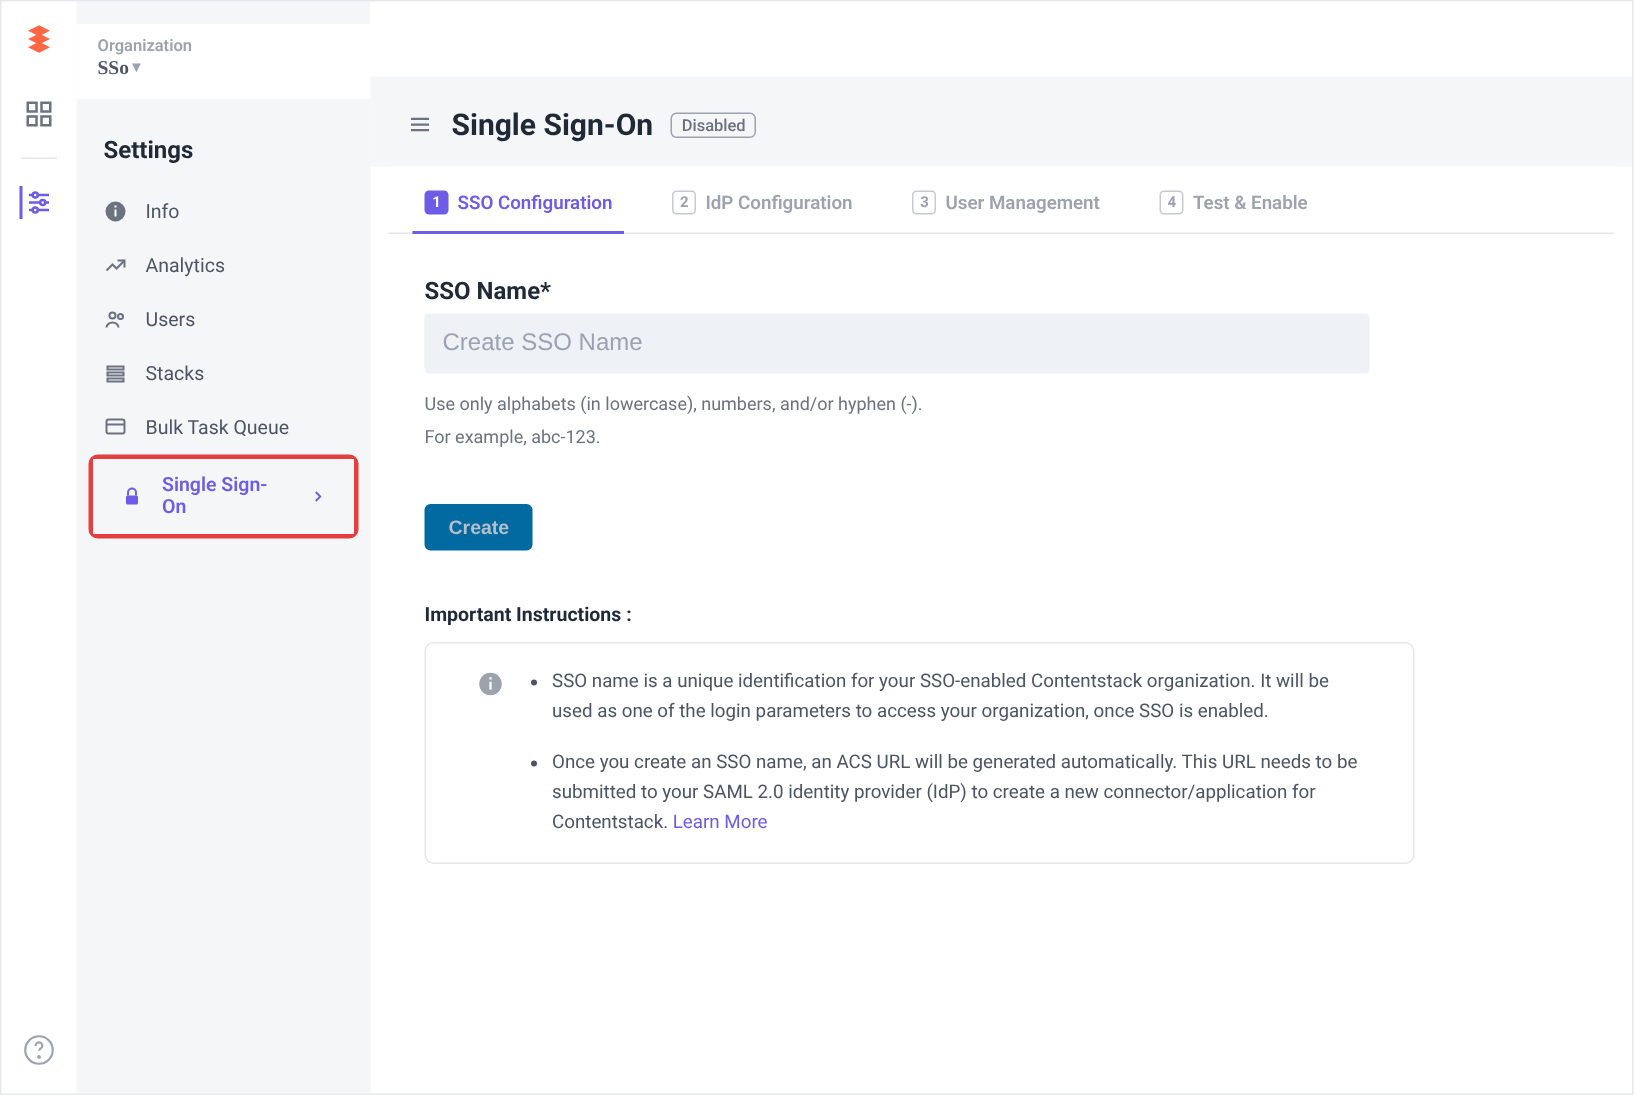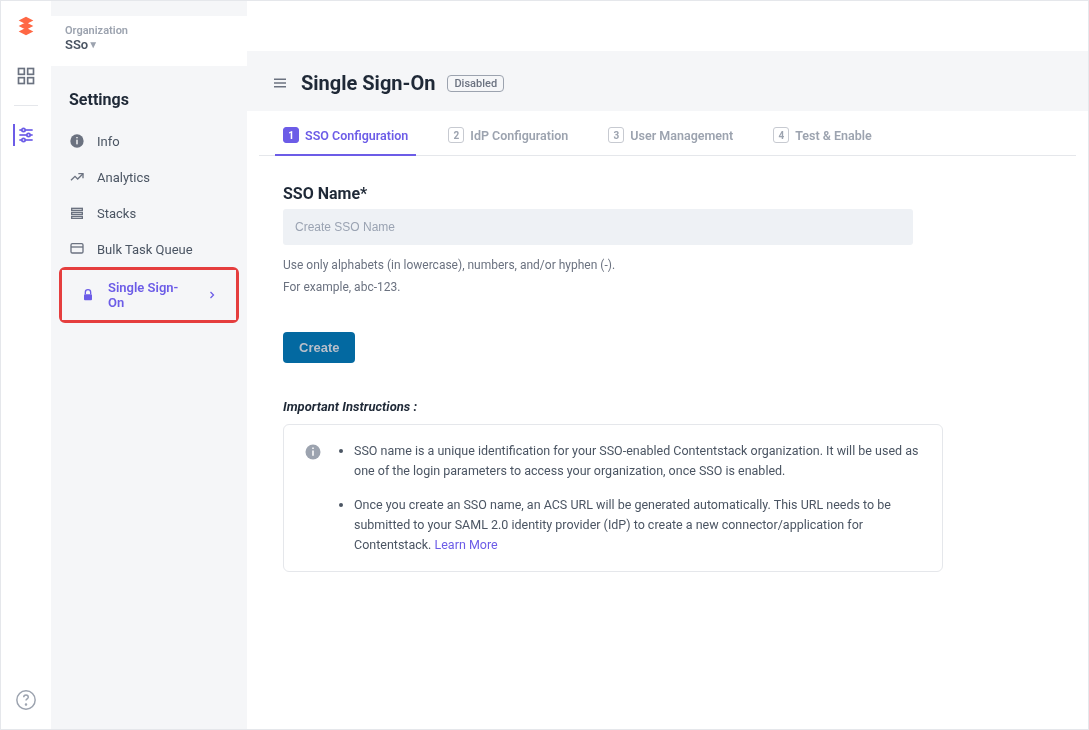--- a/index.html
+++ b/index.html
@@ -11,21 +11,21 @@
   .logo { width: 22px; height: 22px; }
   .rail-icon { width: 22px; height: 22px; color: #6b7280; cursor: pointer; display:flex; align-items:center; justify-content:center; }
   .rail-icon.active { color: #6c5ce7; border-left: 2px solid #6c5ce7; margin-left:-2px; width:24px;}
   .rail-hr { width: 24px; height: 1px; background:#e5e7eb; margin-top:-10px; margin-bottom:-10px;}
   .help { position: absolute; bottom: 18px; left: 14px; color:#9ca3af; }
 
   
   .sidecol { width: 196px; display: flex; flex-direction: column; background: #f5f6f8; }
   .orgpicker { height: 50px; padding: 8px 14px 0; background: #fff; margin-top: 15px; }
   .orgpicker .lbl { font-size: 11px; color: #9ca3af; font-weight: 600;}
-  .orgpicker .val { display:flex; align-items:center; font-size: 13px; color:#4b5563; font-weight:600; padding-right:4px;}
+  .orgpicker .val { display:flex; align-items:center; font-size: 13px; color:#4b5563; font-weight:600; padding-right:4px;font-family:Liberation Serif, serif;}
   .orgpicker .chev { color:#9ca3af; font-size:10px;}
   .sidebar { flex:1; padding: 24px 0 24px 0; }
   .sidebar h3 { font-size: 16px; font-weight: 700; color:#1f2937; padding: 0 18px 14px;}
   .sb-item { display:flex; align-items:center; gap:12px; padding: 10px 18px; font-size:13px; color:#4b5563; cursor:pointer;}
   .sb-item .ic { width:16px; height:16px; color:#6b7280; display:flex; align-items:center;}
   .sb-item.active { color:#6c5ce7; font-weight:600; background:#f5f6f8; position:relative;}
   .sb-item.active .ic { color:#6c5ce7;}
   .sb-item.active .chevr { margin-left:auto; color:#6c5ce7;}
   .sb-highlight { border: 3px solid #e53e3e; border-radius: 6px; margin: 0 8px;}
 
@@ -39,27 +39,27 @@
 
   .tabs { display:flex; gap:40px; padding: 0 24px; border-bottom: 1px solid #e5e7eb; background:#fff; margin: 0 12px; }
   .tab { display:flex; align-items:center; gap:6px; padding: 16px 0 12px; font-size:12.5px; color:#9ca3af; font-weight:600; cursor:pointer; position:relative;}
   .tab .num { border:1px solid #c7cad1; border-radius:3px; width:16px; height:16px; display:inline-flex; align-items:center; justify-content:center; font-size:10px; color:#9ca3af; font-weight:700;}
   .tab.active { color:#6c5ce7;}
   .tab.active .num { background:#6c5ce7; border-color:#6c5ce7; color:#fff;}
   .tab.active::after { content:""; position:absolute; left:-8px; right:-8px; bottom:-1px; height:2px; background:#6c5ce7;}
 
   .content { padding: 28px 24px 24px 24px; background:#fff; margin: 0 12px;}
   .field-label { font-size:16px; font-weight:700; color:#1f2937; margin-bottom:6px;}
-  .text-input { width: 630px; background:#eef1f5; border:none; border-radius:3px; padding: 11px 12px; font-size:12px; color:#0c4a6e;}
+  .text-input { width: 630px; background:#eef1f5; border:none; border-radius:3px; padding: 11px 12px; font-size:16px; color:#0c4a6e;}
   .text-input::placeholder { color:#9aa3b2;}
   .hint { font-size:12px; color:#6b7280; margin-top:10px; line-height:1.8;}
   .create-btn { margin-top:34px; background:#0369a1; border:none; color:#b8bfca; font-size:13px; font-weight:700; padding:8px 16px; border-radius:4px; cursor:pointer;}
 
-  .instr-title { font-size:13px; font-weight:700; color:#1f2937; margin-top:36px; margin-bottom:10px;font-style:italic;}
-  .instr-box { border:1px solid #e5e7eb; border-radius:6px; padding:16px 20px; display:flex; gap:14px; width:660px;}
+  .instr-title { font-size:13px; font-weight:700; color:#1f2937; margin-top:36px; margin-bottom:10px;}
+  .instr-box { border:1px solid #e5e7eb; border-radius:6px; padding:16px 34px; display:flex; gap:14px; width:660px;}
   .info-ic { width:18px; height:18px; flex:none; color:#9ca3af; margin-top:2px;}
   .instr-box ul { list-style: disc; padding-left:18px; font-size:12.5px; color:#4b5563; line-height:1.6;}
   .instr-box li + li { margin-top:14px;}
   .learn { color:#6c5ce7; cursor:pointer;}
   svg { display:block; }
 </style>
 </head>
 <body>
 
 <div class="app">
@@ -119,20 +119,30 @@
         <span>Info</span>
       </div>
       <div class="sb-item">
         <span class="ic">
             <svg viewBox="0 0 24 24" width="16" height="16" fill="none" stroke="currentColor" stroke-width="2">
               <polyline points="3 17 9 11 13 15 21 7"></polyline>
               <polyline points="14 7 21 7 21 14"></polyline>
             </svg>
           </span>
         <span>Analytics</span>
+      </div>
+      <div class="sb-item">
+        <span class="ic">
+            <svg viewBox="0 0 24 24" width="16" height="16" fill="none" stroke="currentColor" stroke-width="2">
+              <circle cx="9" cy="8" r="3"></circle>
+              <circle cx="17" cy="9" r="2.5"></circle>
+              <path d="M3 20c0-3 3-5 6-5s6 2 6 5"></path>
+            </svg>
+          </span>
+        <span>Users</span>
       </div>
       <div class="sb-item">
         <span class="ic">
             <svg viewBox="0 0 24 24" width="16" height="16" fill="none" stroke="currentColor" stroke-width="2">
               <rect x="4" y="5" width="16" height="3"></rect>
               <rect x="4" y="11" width="16" height="3"></rect>
               <rect x="4" y="17" width="16" height="3"></rect>
             </svg>
           </span>
         <span>Stacks</span>

